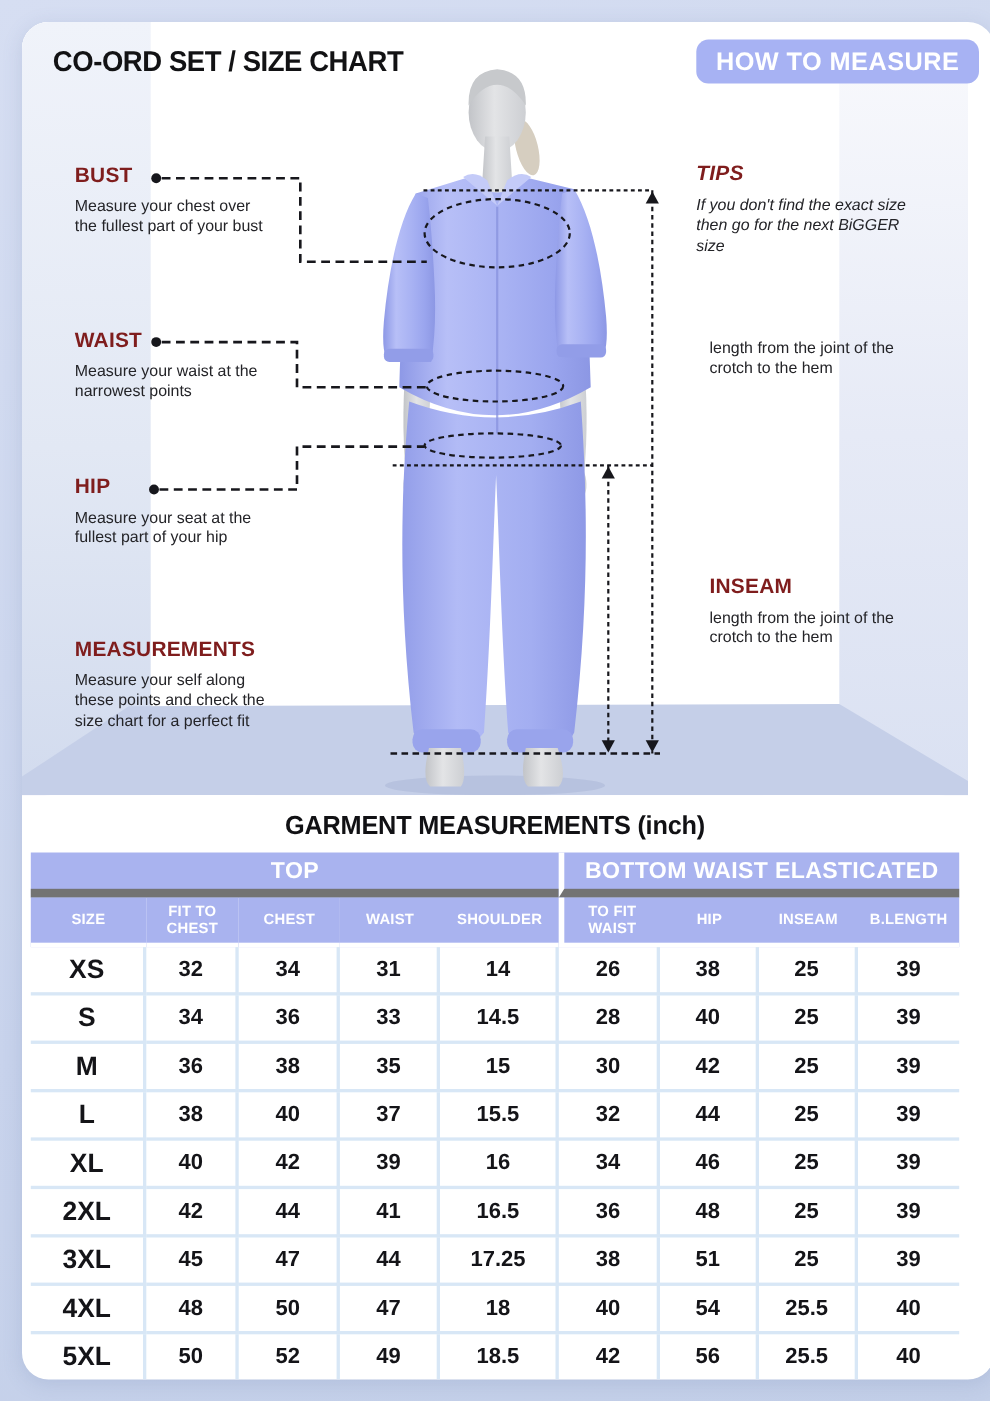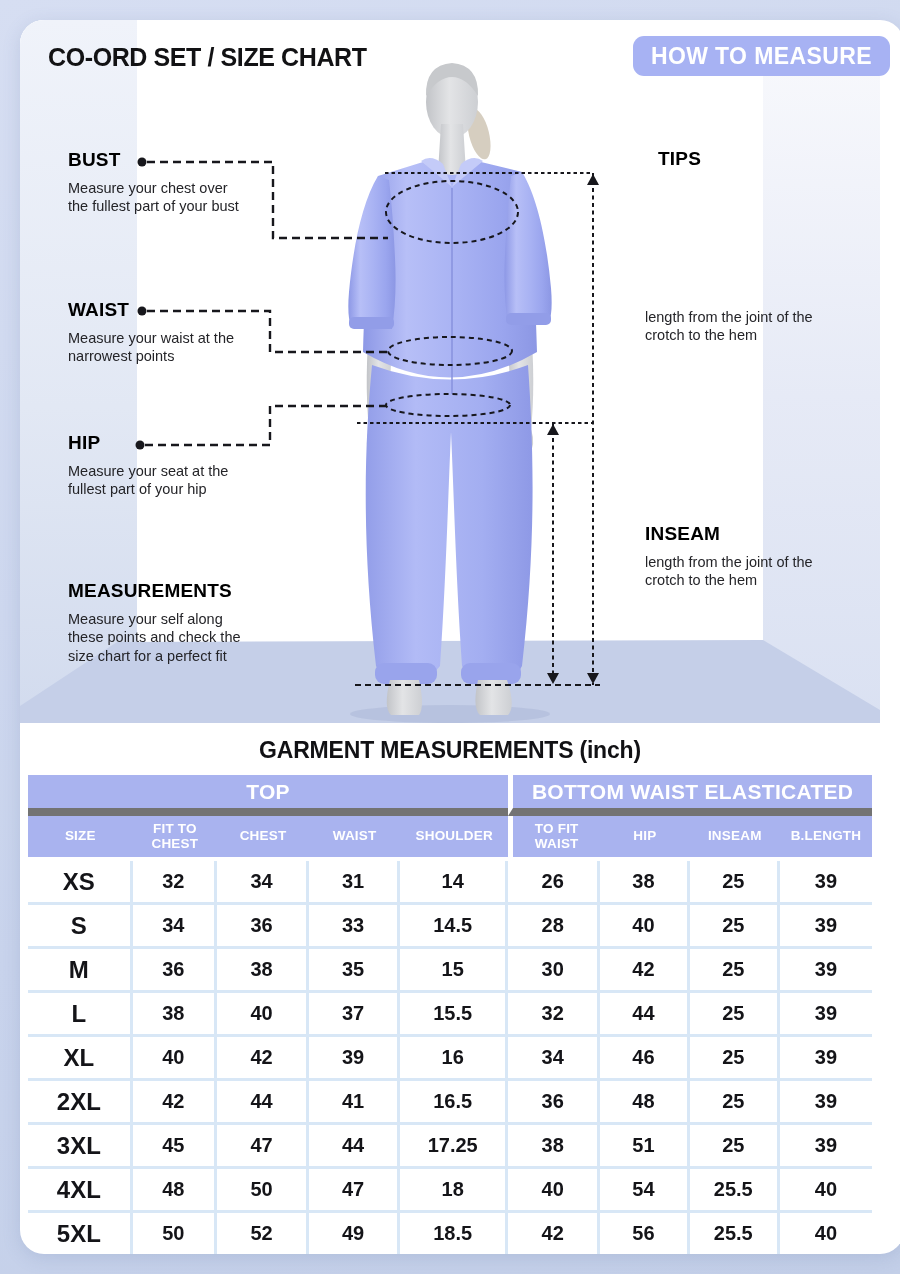--- a/index.html
+++ b/index.html
@@ -19,27 +19,27 @@
     position:absolute;left:28px;top:22px;margin:0;
     font-size:25px;font-weight:800;letter-spacing:-0.4px;color:#121214;
     transform:scaleY(1.04);transform-origin:left top;white-space:nowrap;
   }
   .measure-btn{
     position:absolute;right:14px;top:16px;height:40px;line-height:40px;
     padding:0 18px;border-radius:11px;background:#a7b2f3;color:#ffffff;
     font-size:23px;font-weight:800;letter-spacing:.4px;cursor:pointer;white-space:nowrap;
   }
   .ann{position:absolute;width:178px;}
-  .ann h2{margin:0;font-size:19px;font-weight:800;letter-spacing:.2px;color:#000000;white-space:nowrap;}
+  .ann h2{margin:0;font-size:19px;font-weight:800;letter-spacing:.2px;color:#7f1d1d;white-space:nowrap;}
   .ann p{margin:8px 0 0 0;font-size:14.5px;line-height:1.27;color:#242428;}
   .ann-bust{left:48px;top:129px;}
   .ann-waist{left:48px;top:279px;}
   .ann-hip{left:48px;top:412px;}
   .ann-meas{left:48px;top:560px;width:190px;}
-  .ann-tips{left:638px;top:128px;width:210px;}
+  .ann-tips{left:613px;top:128px;width:210px;font-style:italic;}
   .ann-length{left:625px;top:280px;width:210px;}
   .ann-inseam{left:625px;top:503px;width:210px;}
   .table-card{
     position:absolute;left:0;top:703px;width:860px;height:441px;
     background:#ffffff;border-radius:26px 26px 0 0;
   }
   .tbl-title{
     text-align:center;font-size:23px;font-weight:800;letter-spacing:-0.2px;
     color:#111114;padding:14px 0 11px 0;transform:scaleY(1.03);
   }
@@ -176,20 +176,21 @@
   <div class="ann ann-hip">
     <h2>HIP</h2>
     <p>Measure your seat at the fullest part of your hip</p>
   </div>
   <div class="ann ann-meas">
     <h2>MEASUREMENTS</h2>
     <p>Measure your self along these points and check the size chart for a perfect fit</p>
   </div>
   <div class="ann ann-tips">
     <h2>TIPS</h2>
+    <p>If you don't find the exact size then go for the next BiGGER size</p>
   </div>
   <div class="ann ann-length">
     <p>length from the joint of the crotch to the hem</p>
   </div>
   <div class="ann ann-inseam">
     <h2>INSEAM</h2>
     <p>length from the joint of the crotch to the hem</p>
   </div>
 
   <div class="table-card">

